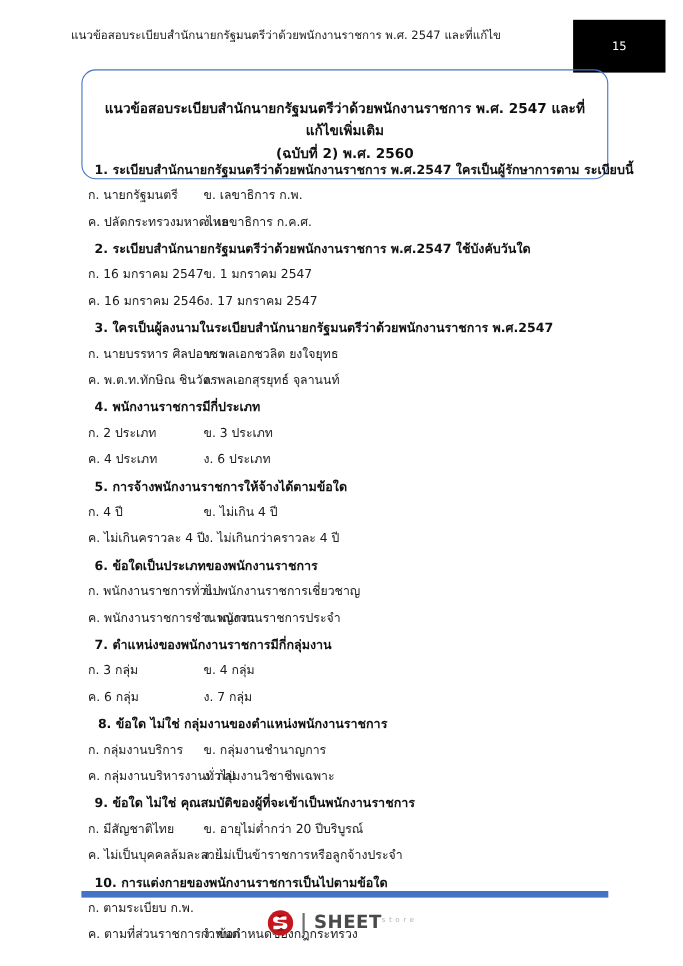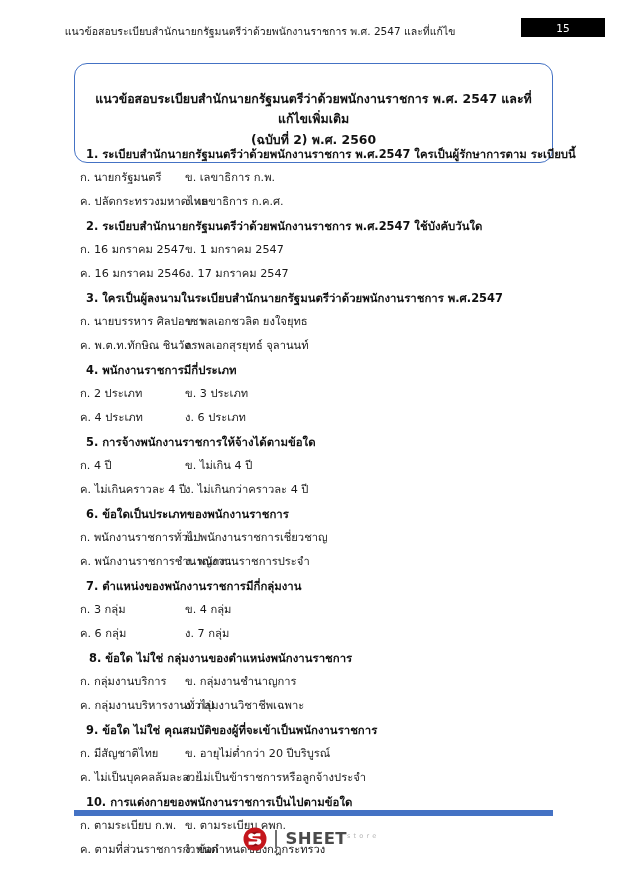--- a/index.html
+++ b/index.html
@@ -32,21 +32,21 @@
     text-align: center;
     font-size: 10.5px;
     color: #1a1a1a;
     white-space: nowrap;
   }
   .page-number-box {
     position: absolute;
     right: 16px;
     top: 0;
     width: 84px;
-    height: 19px;
+    height: 48px;
     background: #000000;
     color: #ffffff;
     font-size: 10.5px;
     display: flex;
     align-items: center;
     justify-content: center;
   }
 
   
   .title-box {
@@ -263,21 +263,20 @@
       </div>
       <div class="options-row">
         <div class="opt opt-a">ค.  ไม่เป็นบุคคลล้มละลาย</div>
         <div class="opt opt-b">ง.  ไม่เป็นข้าราชการหรือลูกจ้างประจำ</div>
       </div>
     </div>
     <div class="question-block">
       <div class="q-text q-indent-0">10. การแต่งกายของพนักงานราชการเป็นไปตามข้อใด</div>
       <div class="options-row">
         <div class="opt opt-a">ก.  ตามระเบียบ ก.พ.</div>
-        <div class="opt opt-b">ข.  ตามระเบียบ คพก.</div>
       </div>
       <div class="options-row">
         <div class="opt opt-a">ค.  ตามที่ส่วนราชการกำหนด</div>
         <div class="opt opt-b">ง.  ข้อกำหนดของกฎกระทรวง</div>
       </div>
     </div>
   </div>
 
 <div class="footer-rule"></div>
 <div class="footer-logo">

